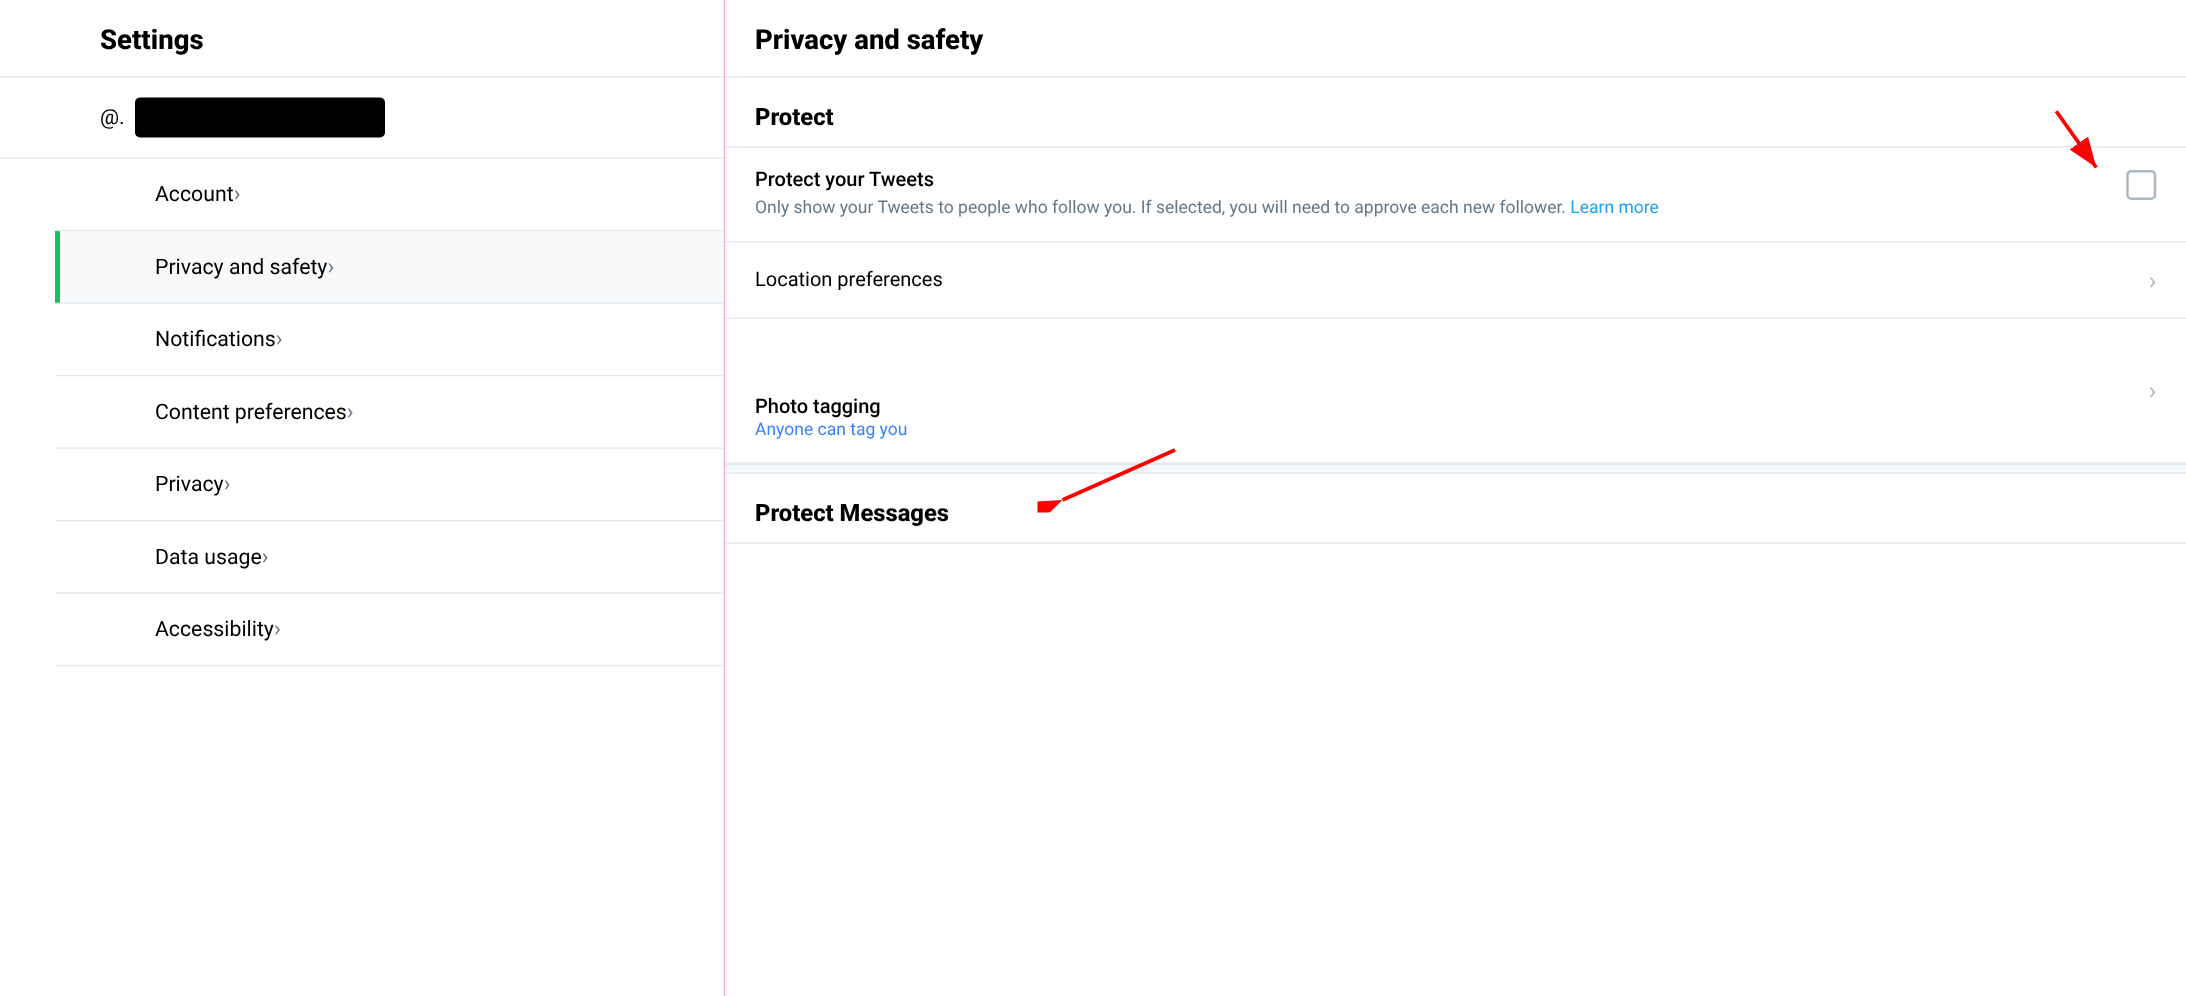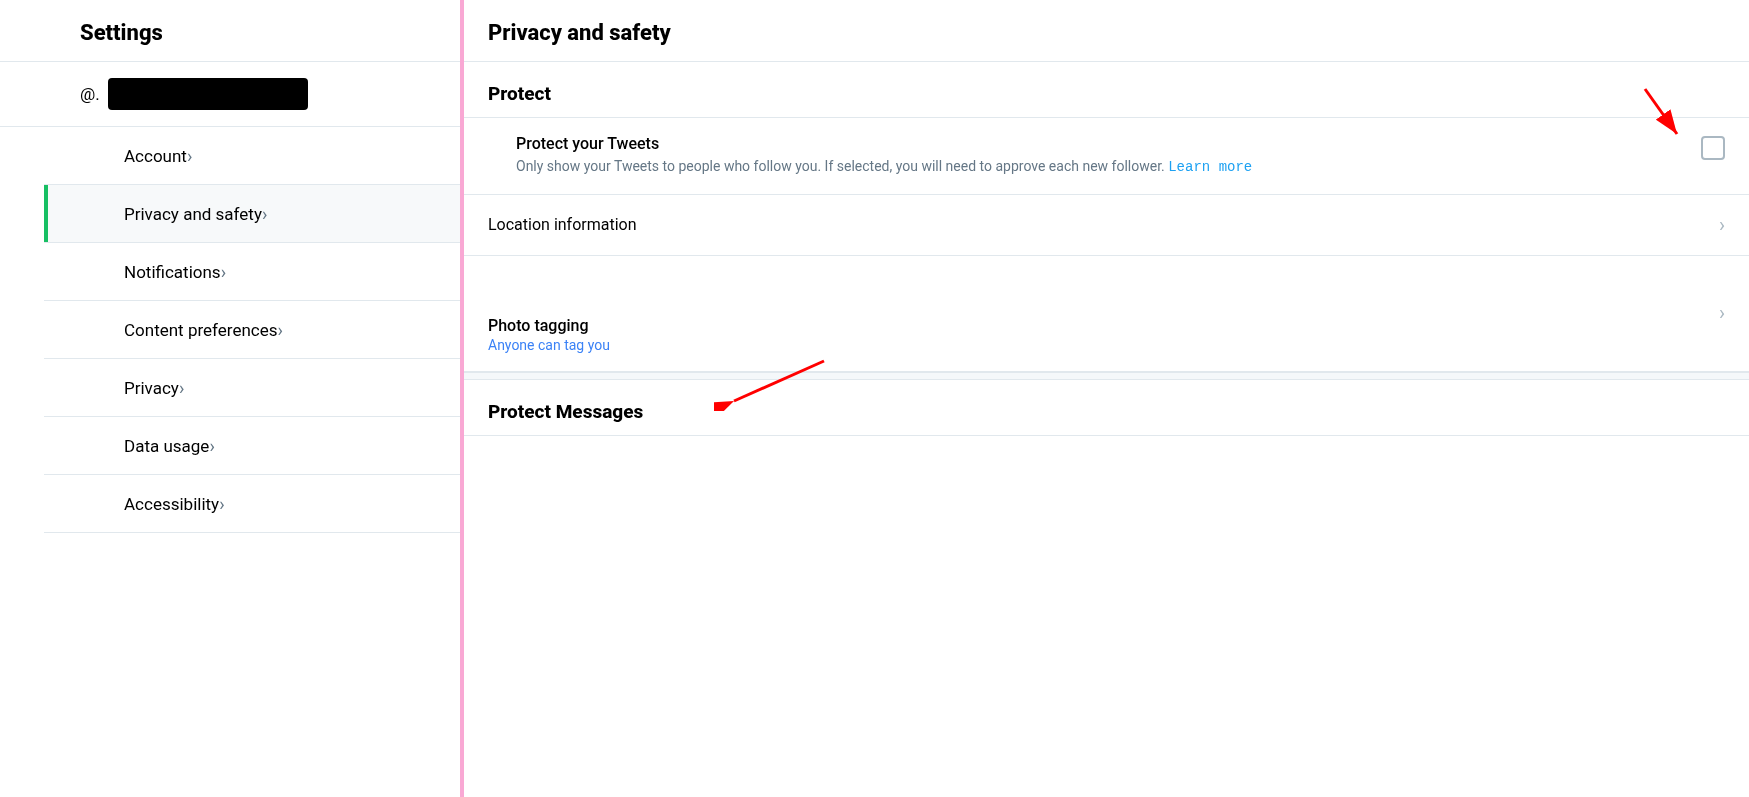--- a/index.html
+++ b/index.html
@@ -7,22 +7,22 @@
       font-family: -apple-system, BlinkMacSystemFont, "Segoe UI", Roboto, Helvetica, Arial, sans-serif;
       background: #fff;
       color: #000;
       display: flex;
       height: 797px;
       overflow: hidden;
     }
 
     
     .sidebar {
-      width: 464px;
-      border-right: 4px solid #f9a8d4;
+      width: 580px;
+      border-right: 1px solid #f9a8d4;
       display: flex;
       flex-direction: column;
       overflow-y: auto;
       flex-shrink: 0;
     }
 
     .sidebar-title {
       font-size: 22px;
       font-weight: 800;
       padding: 20px 24px 16px 80px;
@@ -120,41 +120,39 @@
       align-items: flex-start;
       justify-content: space-between;
       padding: 16px 24px;
       border-bottom: 1px solid #e1e8ed;
       position: relative;
     }
 
     .content-item-text {
       flex: 1;
       padding-right: 20px;
-      margin-left: 28px;
     }
 
     .content-item-label {
       font-size: 16px;
       font-weight: 500;
       color: #000;
       margin-bottom: 4px;
     }
 
     .content-item-desc {
       font-size: 14px;
       color: #657786;
       line-height: 1.4;
     }
 
     .content-item-link {
       color: #1da1f2;
       text-decoration: none;
       font-size: 14px;
-      font-family: Liberation Mono, monospace;
     }
 
     .content-item-link.green {
       color: #17bf63;
     }
 
     .content-item-nav {
       display: flex;
       align-items: center;
       justify-content: space-between;
@@ -256,21 +254,21 @@
             <polygon points="0 0, 8 3, 0 6" fill="red"></polygon>
           </marker>
         </defs>
         <line x1="10" y1="5" x2="42" y2="50" stroke="red" stroke-width="3" marker-end="url(#arrowhead2)"></line>
       </svg>
       <div class="checkbox"></div>
     </div>
   </div>
 
   <div class="content-item-nav">
-    <div>Location information</div>
+    <div>Location preferences</div>
     <span class="chevron" style="font-size:20px;color:#aab8c2;">›</span>
   </div>
 
   <div class="content-item-nav" style="position:relative;">
     <div>
       <div style="font-size:16px;font-weight:500;margin-top:42px;">Photo tagging</div>
       <div style="font-size:14px;color:#3b82f6;margin-top:2px;">Anyone can tag you</div>
     </div>
 
     <svg style="position:absolute;left:250px;bottom:-40px;" width="120" height="55" viewBox="0 0 120 55">

